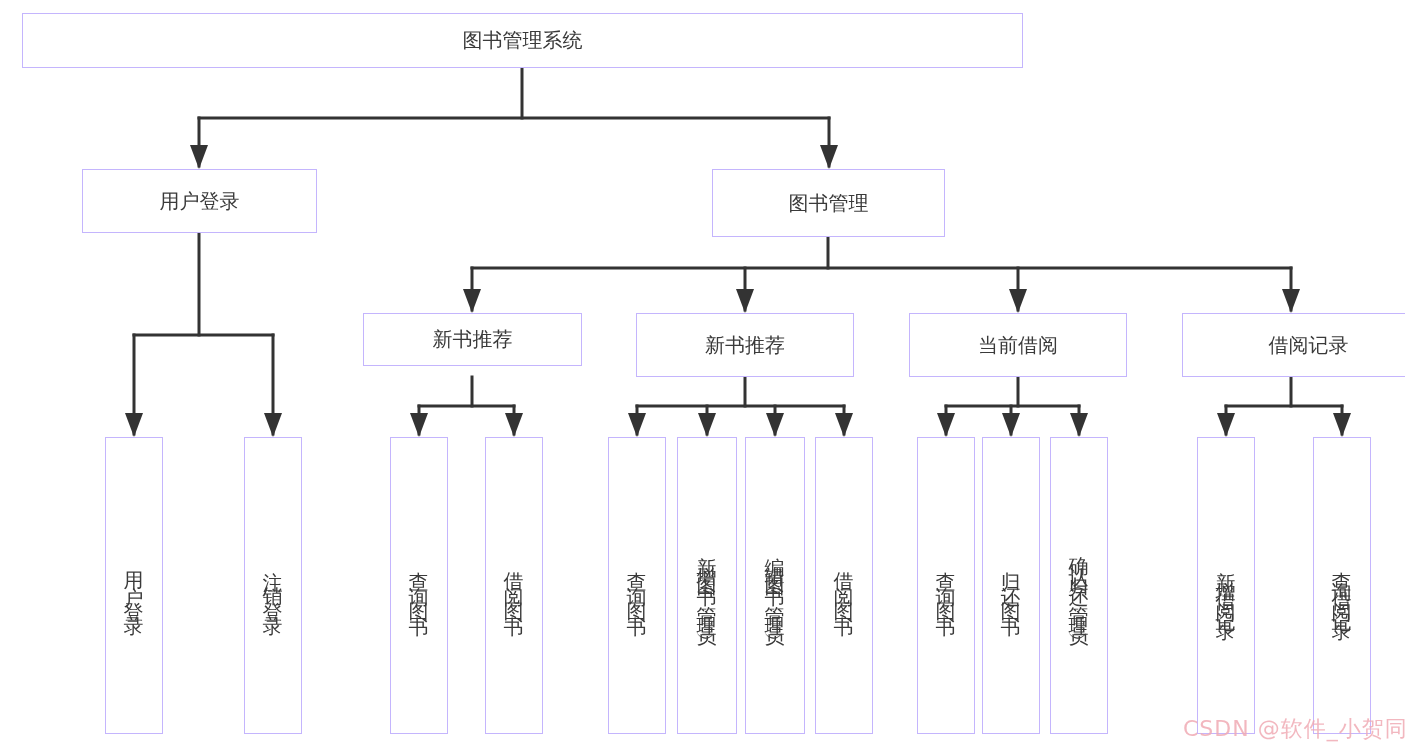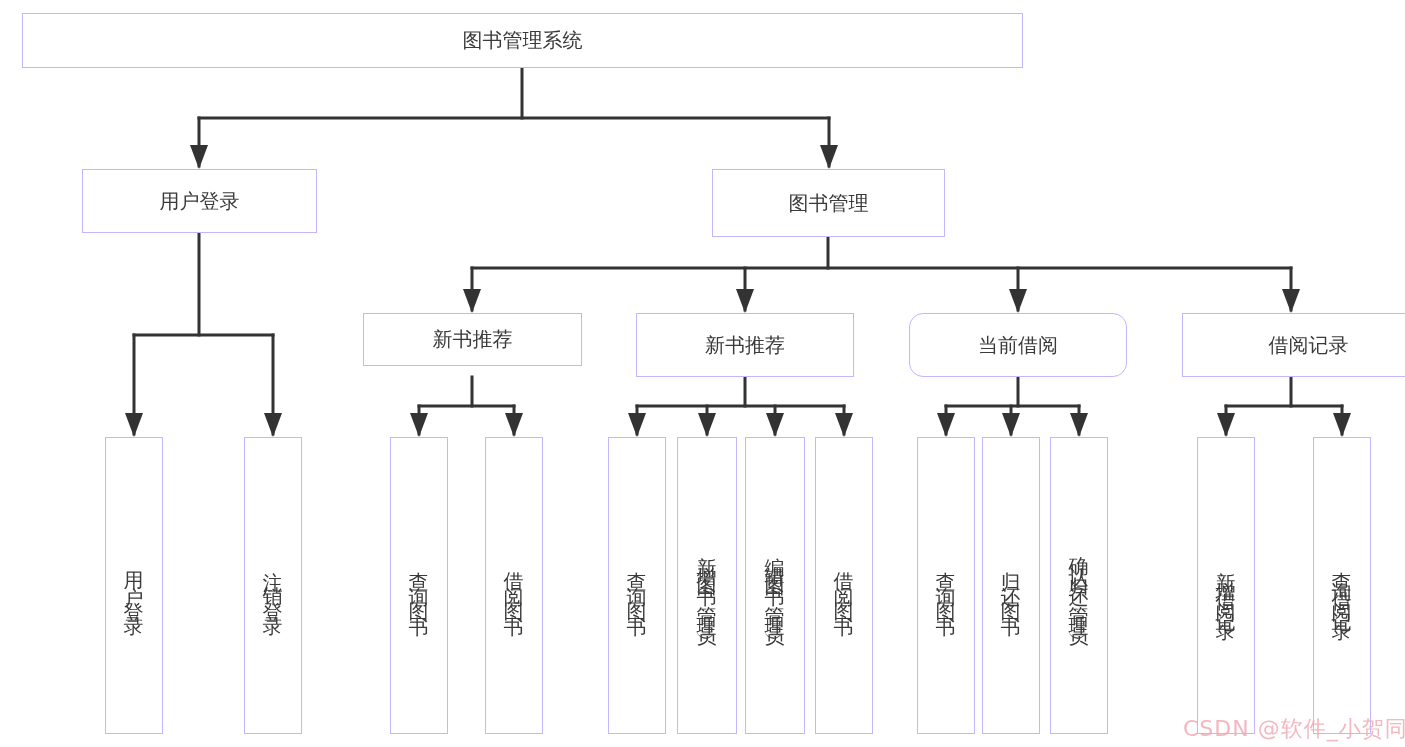--- a/index.html
+++ b/index.html
@@ -116,21 +116,21 @@
     </g>
   </svg>
 
   <div class="node" style="left:22px; top:13px; width:1001px; height:55px;">图书管理系统</div>
 
   <div class="node" style="left:82px; top:169px; width:235px; height:64px;">用户登录</div>
   <div class="node" style="left:712px; top:169px; width:233px; height:68px;">图书管理</div>
 
   <div class="node" style="left:363px; top:313px; width:219px; height:53px;">新书推荐</div>
   <div class="node" style="left:636px; top:313px; width:218px; height:64px;">新书推荐</div>
-  <div class="node" style="left:909px; top:313px; width:218px; height:64px;border-radius:14px;">当前借阅</div>
+  <div class="node" style="left:909px; top:313px; width:218px; height:64px;">当前借阅</div>
   <div class="node" style="left:1182px; top:313px; width:253px; height:64px;">借阅记录</div>
 
   <div class="node v v4" style="left:105px; top:437px; width:58px; height:297px;">用户登录</div>
   <div class="node v v4" style="left:244px; top:437px; width:58px; height:297px;">注销登录</div>
 
   <div class="node v v4" style="left:390px; top:437px; width:58px; height:297px;">查询图书</div>
   <div class="node v v4" style="left:485px; top:437px; width:58px; height:297px;">借阅图书</div>
 
   <div class="node v v4" style="left:608px; top:437px; width:58px; height:297px;">查询图书</div>
   <div class="node v" style="left:677px; top:437px; width:60px; height:297px;">新增图书（管理员）</div>

